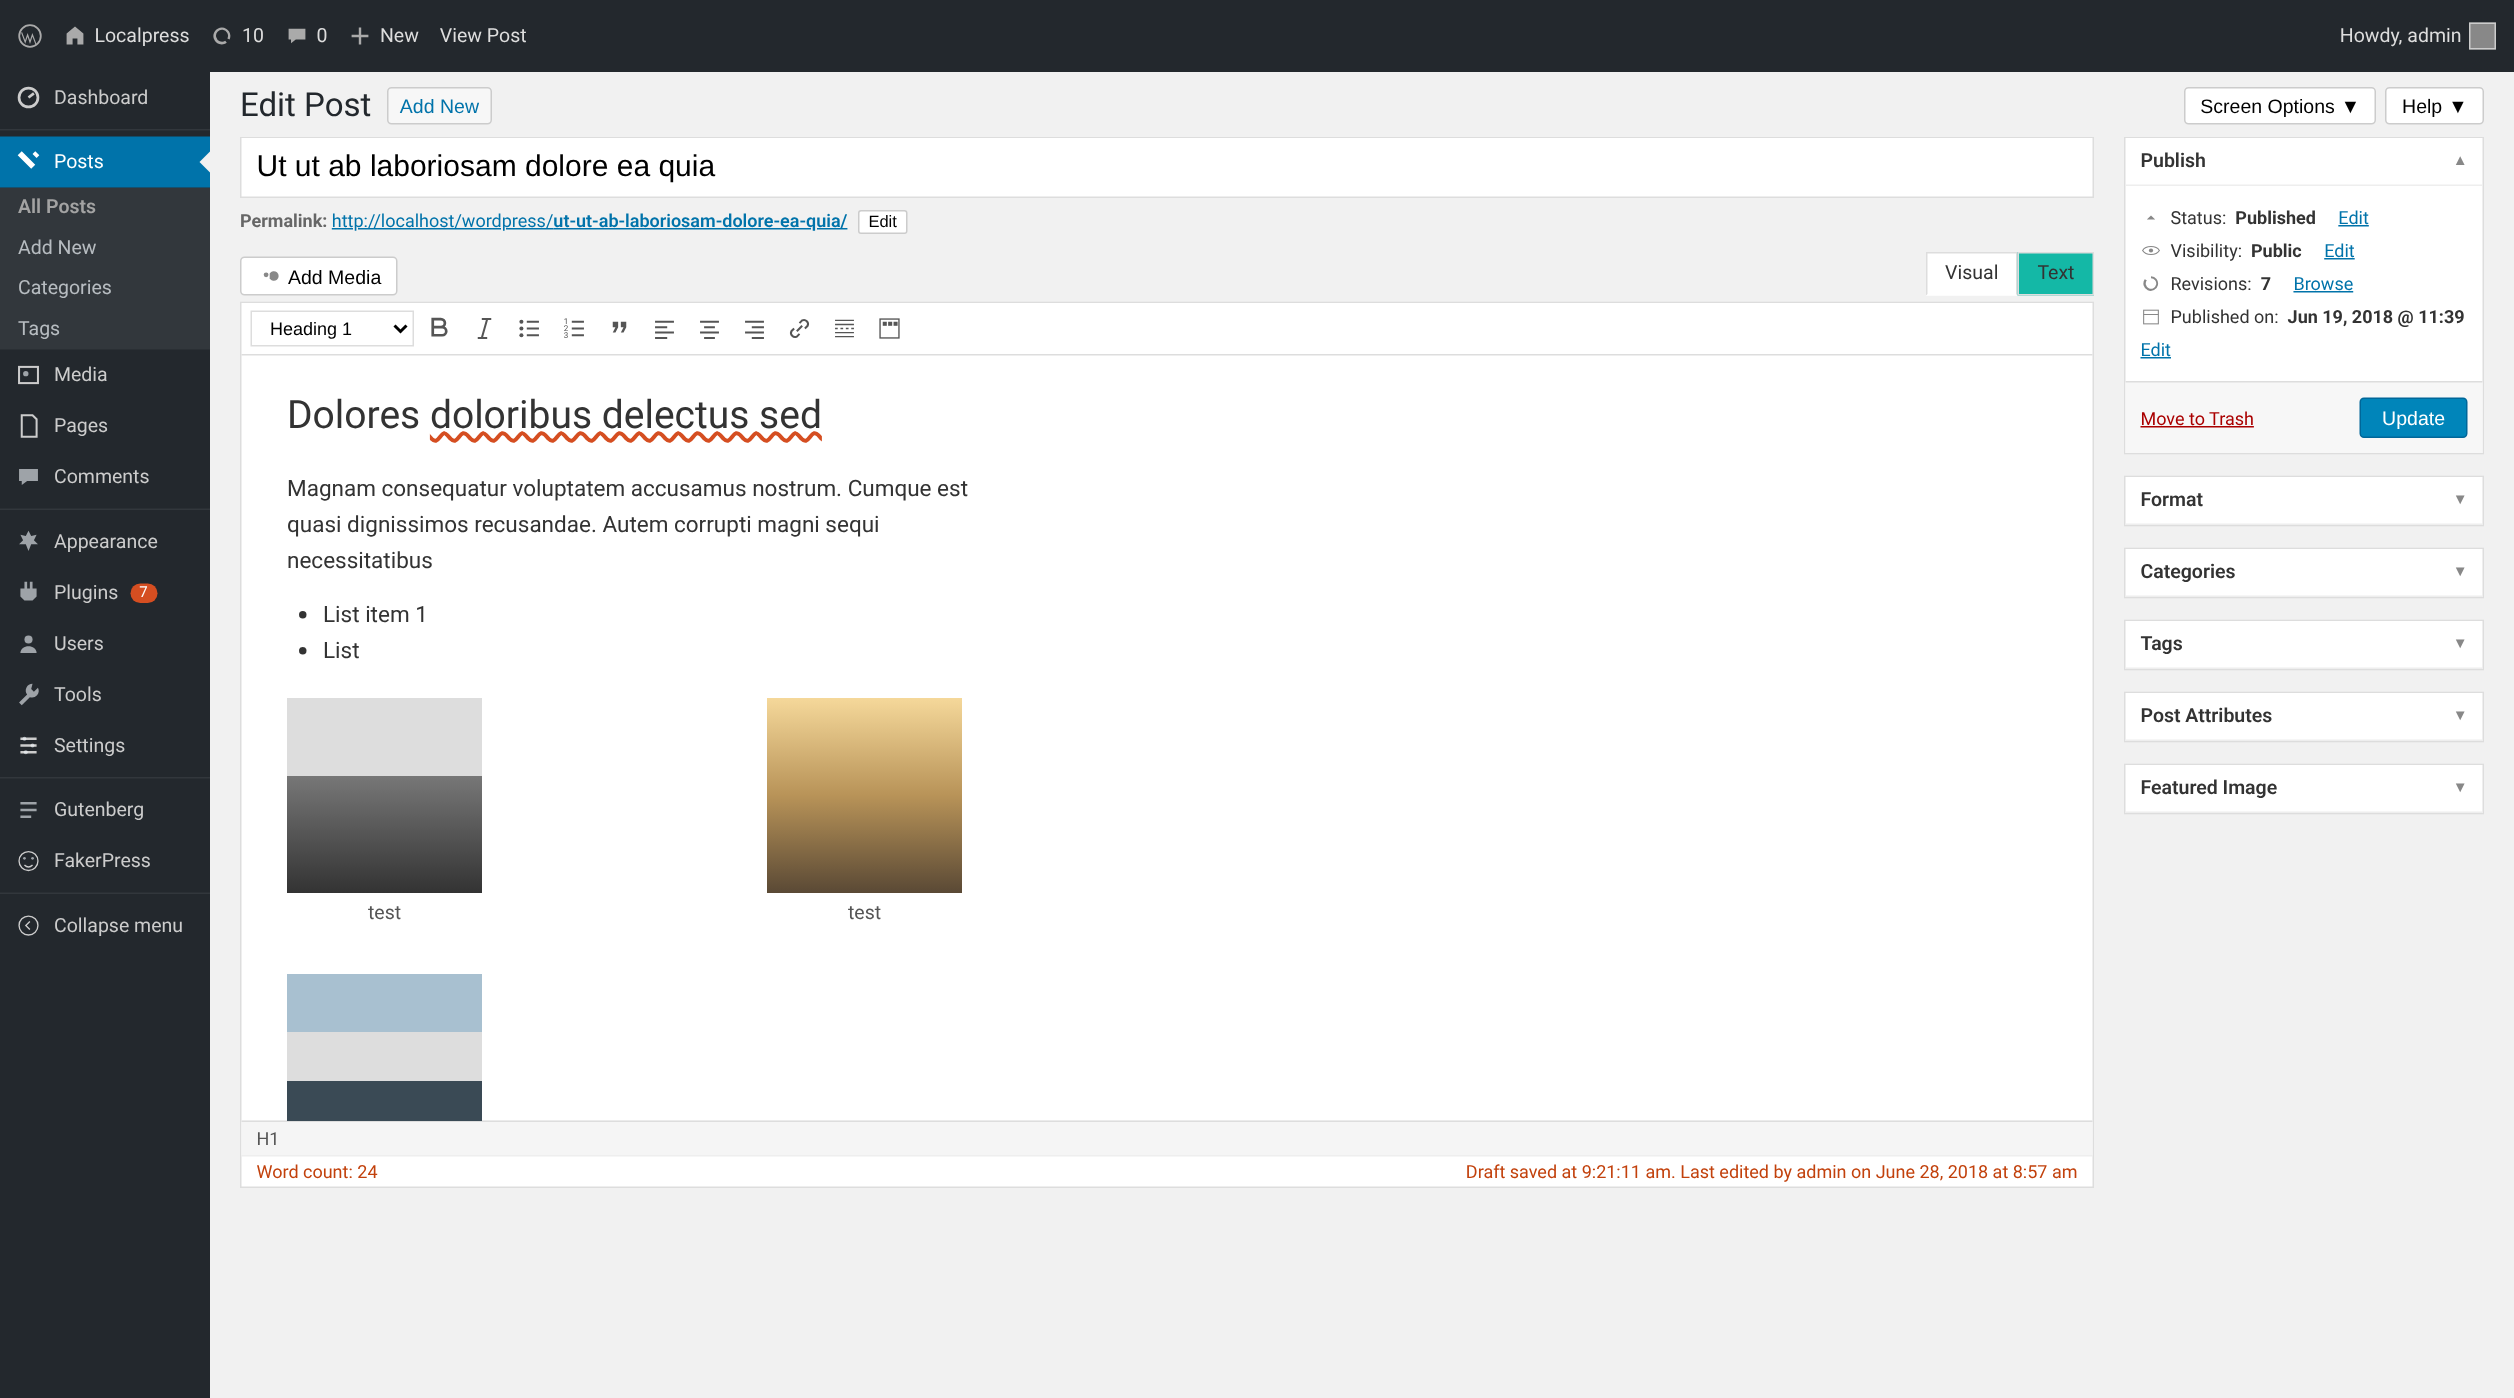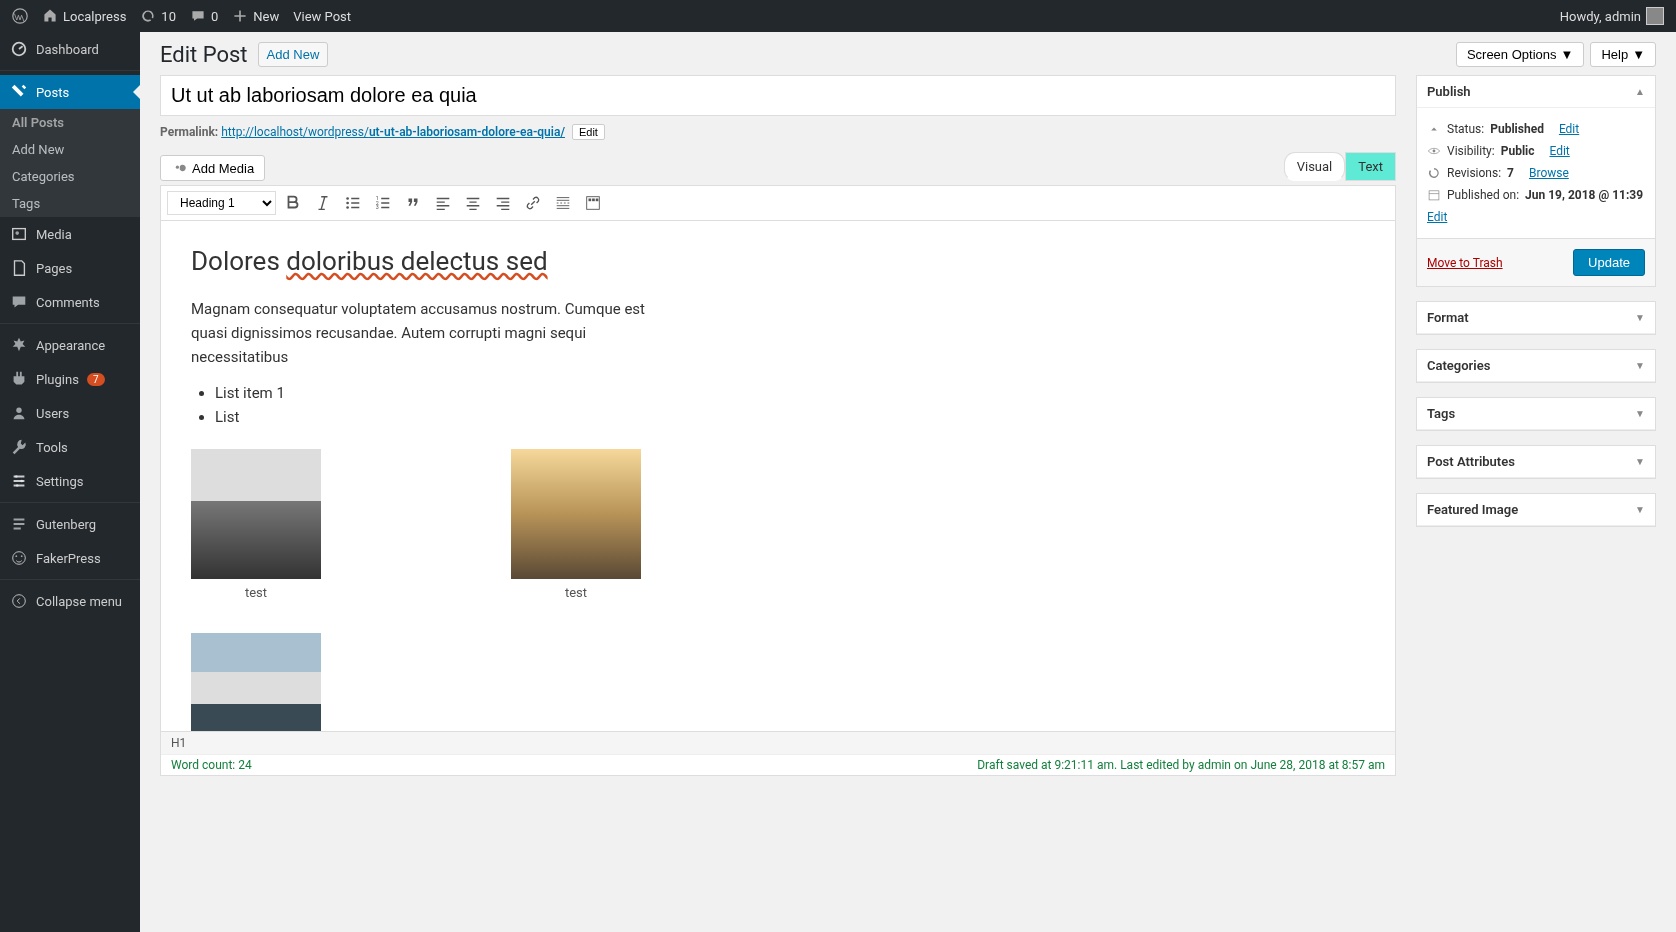--- a/index.html
+++ b/index.html
@@ -1,17 +1,17 @@
 <!DOCTYPE html>
 <html><head>
 <meta charset="utf-8">
 <style>
 * { margin: 0; padding: 0; box-sizing: border-box; }
 body { font-family: -apple-system, BlinkMacSystemFont, "Segoe UI", Roboto, sans-serif; font-size: 13px; color: #333; background: #f1f1f1; }
-.adminbar { background: #23282d; color: #ddd; height: 32px; display: flex; align-items: center; padding: 0 12px; font-size: 13px; }
+.adminbar { background: #23282d; color: #ddd; height: 48px; display: flex; align-items: center; padding: 0 12px; font-size: 13px; }
 .adminbar-left { display: flex; align-items: center; gap: 14px; }
 .adminbar-right { margin-left: auto; display: flex; align-items: flex-start; gap: 8px; }
 .adminbar-item { display: flex; align-items: center; gap: 5px; cursor: pointer; color: #ddd; }
 .adminbar-item svg { width: 16px; height: 16px; fill: #aaa; }
 .avatar { width: 18px; height: 18px; background: #888; border: 1px solid #ccc; }
 .wrap { display: flex; min-height: calc(100vh - 32px); }
 .sidebar { width: 140px; background: #23282d; color: #ccc; flex-shrink: 0; }
 .menu-item { padding: 8px 10px; display: flex; align-items: center; gap: 8px; cursor: pointer; font-size: 13px; }
 .menu-item svg { width: 18px; height: 18px; fill: rgba(240,245,250,0.6); }
 .menu-item.current { background: #0073aa; color: #fff; position: relative; }
@@ -32,41 +32,41 @@
 .columns { display: flex; gap: 20px; }
 .main-col { flex: 1; }
 .side-col { width: 240px; }
 .title-input { width: 100%; padding: 8px 10px; font-size: 20px; border: 1px solid #ddd; background: #fff; }
 .permalink-row { margin: 8px 0 12px; font-size: 12px; color: #666; }
 .permalink-row a { color: #0073aa; }
 .permalink-row .slug { font-weight: 600; }
 .btn-edit-slug { background: #fff; border: 1px solid #ccc; padding: 1px 6px; font-size: 11px; border-radius: 2px; cursor: pointer; margin-left: 4px; }
 .media-btn { background: #fff; border: 1px solid #ccc; padding: 4px 10px; font-size: 13px; border-radius: 3px; cursor: pointer; display: inline-flex; align-items: center; gap: 5px; }
 .editor-tabs { float: right; display: flex; }
-.etab { padding: 6px 12px; border: 1px solid #ddd; background: #5eead4; cursor: pointer; font-size: 13px; }
-.etab.active { background: #fff; border-bottom: 1px solid #fff; border-radius: 11px; }
+.etab { padding: 6px 12px; border: 1px solid #ddd; background: #14b8a6; cursor: pointer; font-size: 13px; }
+.etab.active { background: #fff; border-bottom: 1px solid #fff; }
 .editor-box { border: 1px solid #ddd; background: #fff; margin-top: 4px; clear: both; }
 .toolbar { border-bottom: 1px solid #ddd; padding: 4px 6px; display: flex; align-items: center; gap: 4px; }
 .format-select { padding: 3px 24px 3px 8px; border: 1px solid #ddd; font-size: 12px; background: #fff; }
 .tbtn { width: 26px; height: 26px; display: flex; align-items: center; justify-content: center; cursor: pointer; border-radius: 2px; }
 .tbtn svg { width: 18px; height: 18px; fill: #555; }
 .editor-content { padding: 20px 30px; height: 510px; overflow-y: auto; color: #333; font-size: 15px; line-height: 1.6; }
 .editor-content h1 { font-size: 26px; font-weight: 400; margin-bottom: 14px; }
 .underlined { text-decoration-line: underline; text-decoration-style: wavy; text-decoration-color: #d54e21; }
 .editor-content p { margin-bottom: 12px; }
 .editor-content ul { padding-left: 24px; margin-bottom: 16px; }
 .gallery { display: flex; gap: 190px; margin-top: 20px; }
 .gal-item { text-align: center; }
 .gimg { width: 130px; height: 130px; display: block; }
 .gimg.road { background: linear-gradient(#ddd 40%, #777 40%, #333 100%); }
 .gimg.hiker { background: linear-gradient(#f5d89a, #b89358 50%, #5a4935); }
 .gimg.plane { background: linear-gradient(#a8c0d0 30%, #ddd 30%, #ddd 55%, #3a4a55 55%); }
 .gal-caption { font-size: 13px; color: #555; margin-top: 4px; }
 .editor-footer { border-top: 1px solid #ddd; padding: 4px 10px; font-size: 12px; color: #555; background: #f5f5f5; }
-.editor-status { display: flex; justify-content: space-between; padding: 3px 10px; font-size: 12px; color: #15803d; border-top: 1px solid #eee; }
+.editor-status { display: flex; justify-content: space-between; padding: 3px 10px; font-size: 12px; color: #c2410c; border-top: 1px solid #eee; }
 .panel { background: #fff; border: 1px solid #ddd; margin-bottom: 14px; }
 .panel-header { padding: 8px 10px; border-bottom: 1px solid #eee; font-weight: 600; font-size: 13px; display: flex; justify-content: space-between; align-items: center; cursor: pointer; }
 .panel-toggle { color: #888; font-size: 10px; }
 .panel-body { padding: 10px; font-size: 12px; }
 .panel-row { display: flex; align-items: center; gap: 6px; padding: 4px 0; }
 .panel-row svg { width: 14px; height: 14px; fill: #888; }
 .panel-row a { color: #0073aa; text-decoration: underline; }
 .panel-actions { display: flex; justify-content: space-between; align-items: center; padding: 10px; border-top: 1px solid #ddd; background: #f7f7f7; }
 .trash-link { color: #a00; text-decoration: underline; cursor: pointer; font-size: 12px; }
 .btn-primary { background: #0085ba; border: 1px solid #006799; color: #fff; padding: 5px 14px; font-size: 13px; border-radius: 3px; cursor: pointer; }

